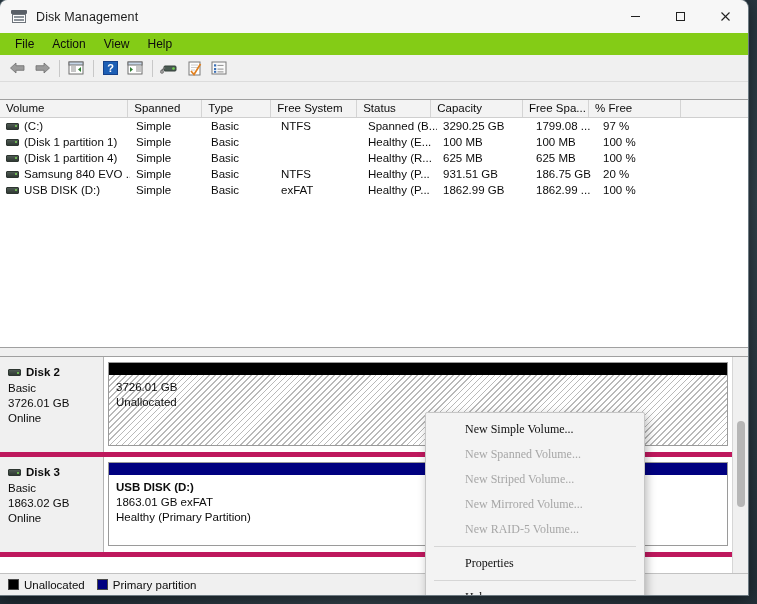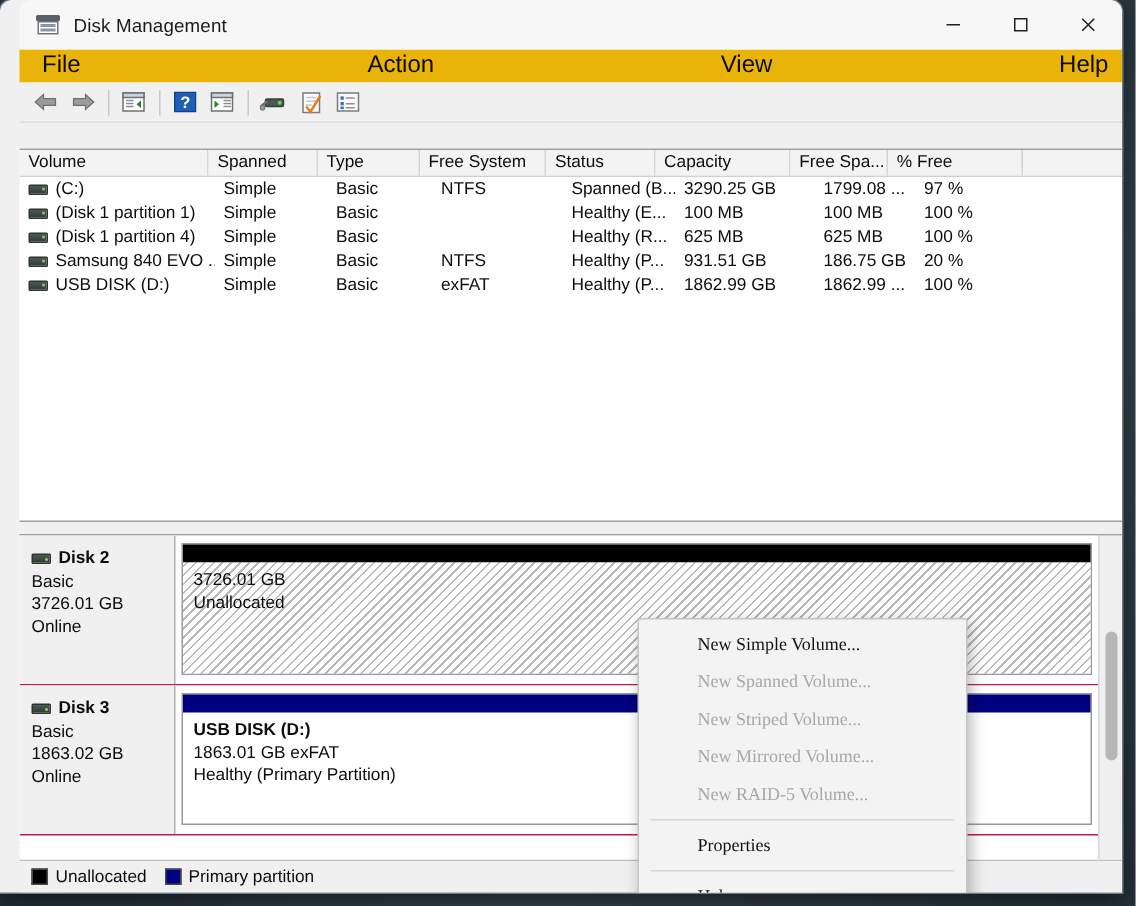--- a/index.html
+++ b/index.html
@@ -17,21 +17,20 @@
   #window {
     position: absolute;
     left: 0; top: 0;
     width: 748px; height: 595px;
     background: #f0f0f0;
     border-radius: 8px 8px 0 0;
     box-shadow: 0 0 0 1px #6d7a82, 0 4px 18px rgba(0,0,0,.55);
     overflow: hidden;
     display: flex;
     flex-direction: column;
-    padding-left: 13px;
   }
   
   #titlebar {
     height: 33px;
     background: #f7f7f7;
     display: flex;
     align-items: center;
     flex: 0 0 auto;
     border-radius: 8px 8px 0 0;
     position: relative;
@@ -73,28 +72,27 @@
   }
   .wbtn {
     width: 45px; height: 33px;
     display: flex; align-items: center; justify-content: center;
     color: #202020;
   }
   .wbtn svg { display: block; }
   
   #menubar {
     height: 22px;
-    background: #eab308;
+    background: #84cc16;
     display: flex;
     align-items: center;
     padding-left: 6px;
     flex: 0 0 auto;
-    font-size: 16px;
+    font-size: 12px;
     color: #0c0c0c;
-    justify-content: space-between;
   }
   .menu-item {
     padding: 2px 9px;
     line-height: 16px;
   }
   
   #toolbar {
     height: 27px;
     background: #f0f0f0;
     display: flex;
@@ -185,21 +183,21 @@
   }
   #disk-scroll-area {
     flex: 1 1 auto;
     display: flex; flex-direction: column;
     background: #ffffff;
     overflow: hidden;
   }
   .disk-row {
     display: flex;
     height: 100px;
-    border-bottom: 1px solid #be185d;
+    border-bottom: 5px solid #be185d;
     background: #ffffff;
     flex: 0 0 auto;
   }
   .disk-info {
     width: 104px;
     flex: 0 0 auto;
     background: #f0f0f0;
     border-right: 1px solid #b4b4b4;
     padding: 8px 0 0 8px;
     font-size: 11.5px;

